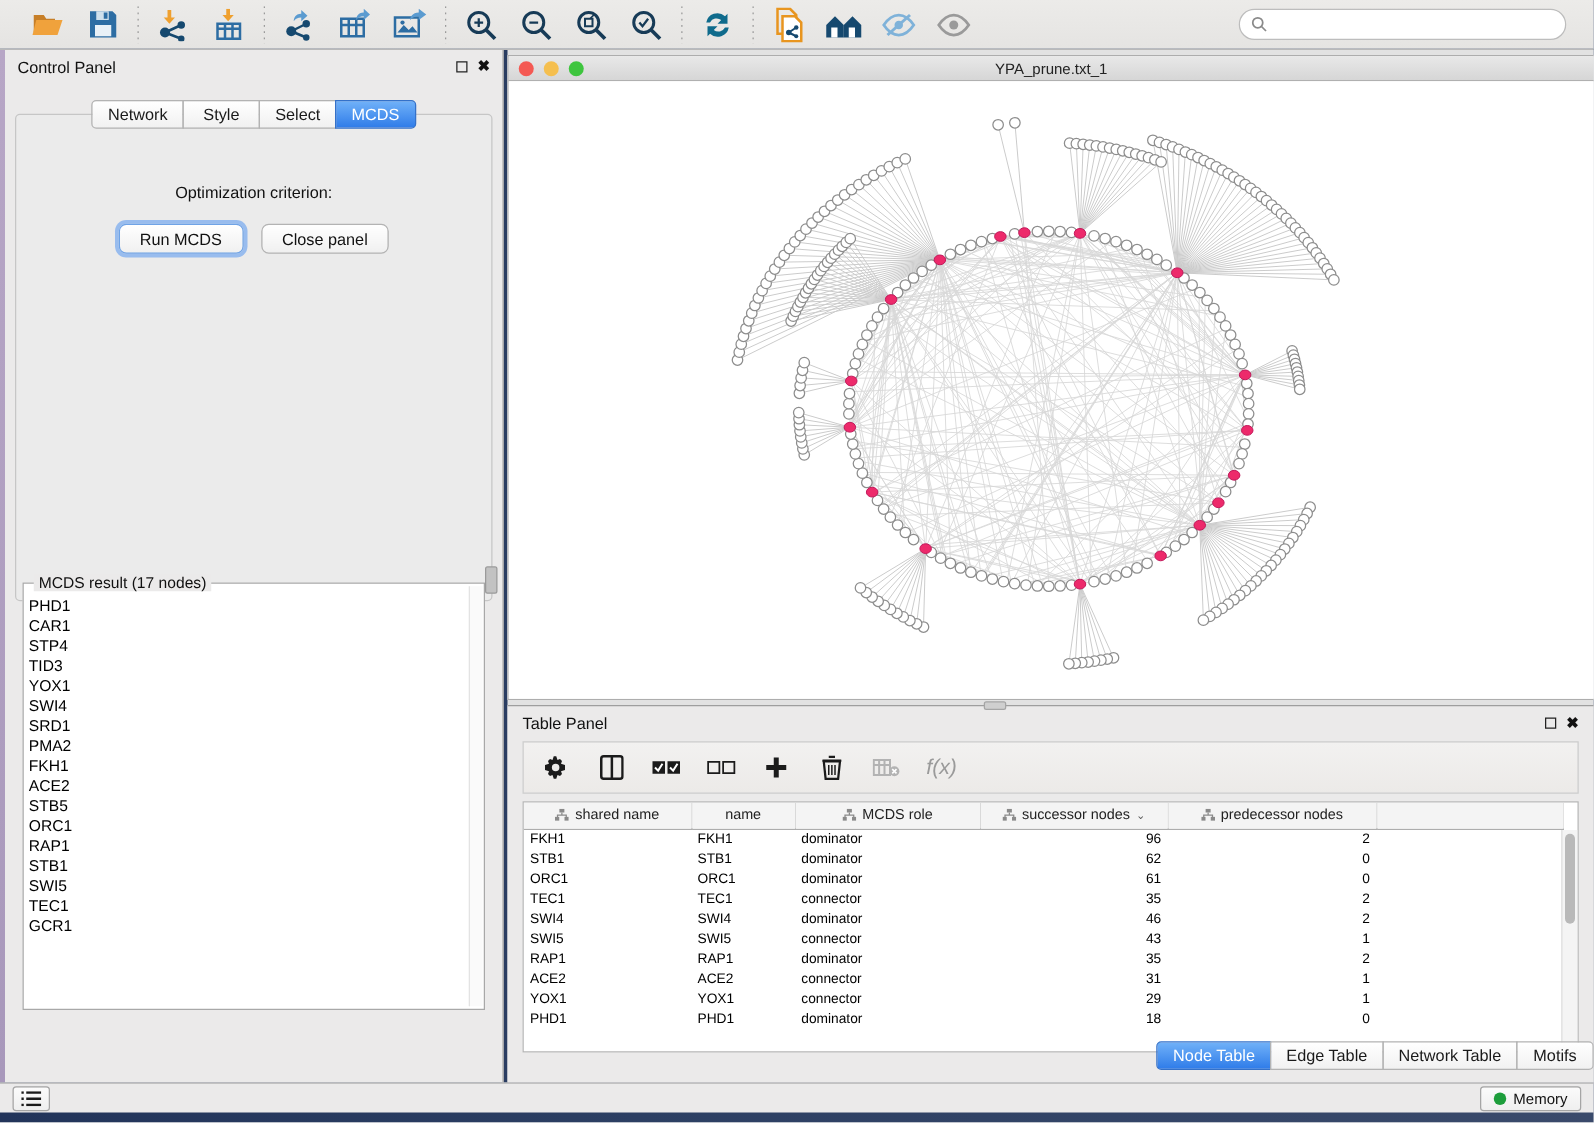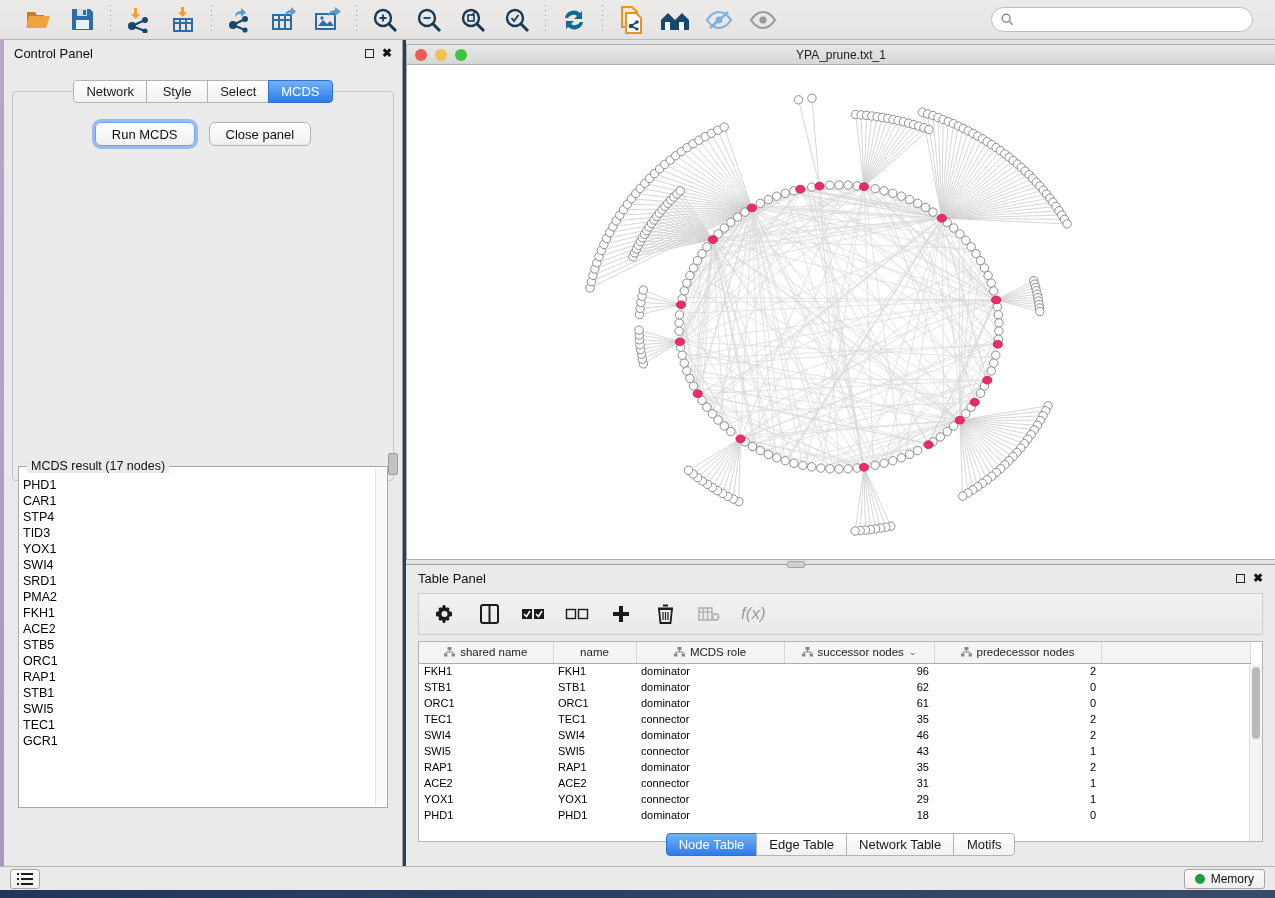--- a/index.html
+++ b/index.html
@@ -112,21 +112,21 @@
   .hier-ic { display:inline-block; }
   .sort-chev { font-size:9px; color:#555; }
   table.grid td { height:16px; padding:0 5px; color:#000; white-space:nowrap;
     overflow:hidden; }
   td.num { text-align:right; padding-right:15px; }
   .tbl-scroll { position:absolute; top:22px; right:0; bottom:0; width:13px;
     background:#f4f4f4; border-left:1px solid #dedede; }
   .tbl-thumb { position:absolute; top:3px; left:2px; width:8px; height:72px;
     background:#b9b9b9; border-radius:4px; }
   .tp-tabs { position:absolute; left:0; right:0; top:268px; display:flex;
-    justify-content:center; }
+    justify-content:flex-end; }
   
   .status-bar { position:absolute; left:0; top:866px; width:1275px; height:24px;
     background:#ebeaea; border-top:1px solid #b5b5b5; display:flex;
     align-items:center; padding:0 10px; }
   .list-btn { width:30px; height:20px; border:1px solid #a5a5a5; border-radius:3px;
     background:linear-gradient(#fbfbfb,#efefef); display:flex; align-items:center;
     justify-content:center; }
   .memory-btn { margin-left:auto; height:20px; border:1px solid #a5a5a5;
     border-radius:3px; background:linear-gradient(#fbfbfb,#efefef); display:flex;
     align-items:center; gap:6px; padding:0 10px; font-size:12px; color:#111; }
@@ -301,20 +301,21 @@
     </div>
     <div class="cp-tabs-row">
       <span class="seg">
           <span class="tab">Network</span>
           <span class="tab">Style</span>
           <span class="tab">Select</span>
           <span class="tab sel">MCDS</span>
         </span>
     </div>
     <div class="cp-card">
+      <div class="opt-label">Optimization criterion:</div>
       <div class="cp-buttons">
         <button class="mac-btn focused">Run MCDS</button>
         <button class="mac-btn">Close panel</button>
       </div>
     </div>
     <div class="result-box">
       <span class="result-legend">MCDS result (17 nodes)</span>
       <div class="result-list">
           <div>PHD1</div>
           <div>CAR1</div>

